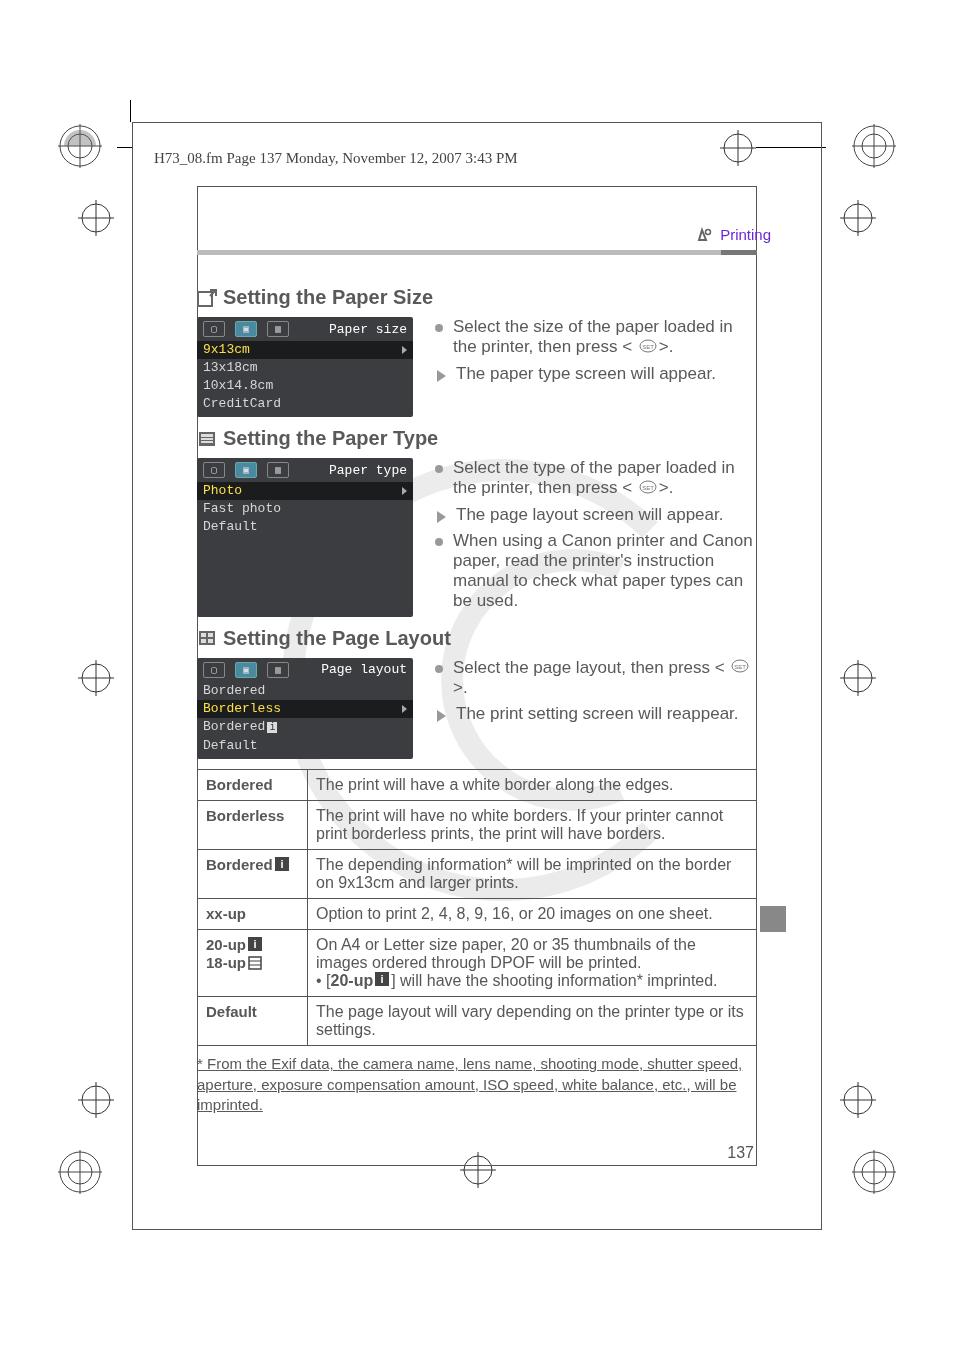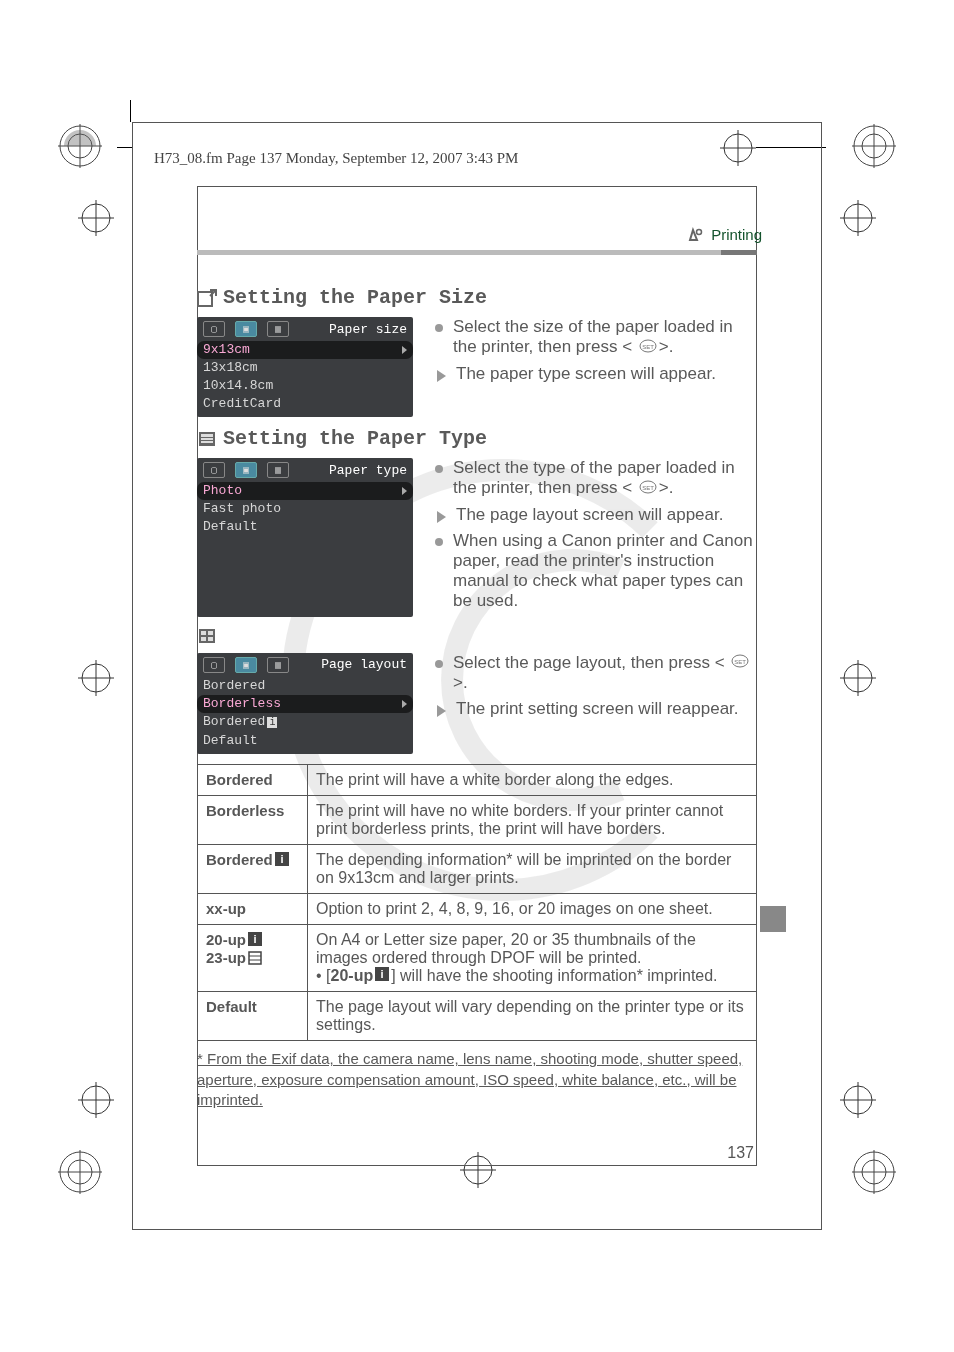--- a/index.html
+++ b/index.html
@@ -31,52 +31,52 @@
     border: 1px solid #555;
     pointer-events: none;
   }
   .headerline {
     position: absolute;
     left: 154px; top: 150px;
     font-family: "Times New Roman", Times, serif;
     font-size: 15px; color: #444;
   }
   .header-right {
-    position: absolute; right: 192px; top: 226px;
-    font-size: 15px; color: #14532d;
+    position: absolute; right: 183px; top: 226px;
+    font-size: 15px; color: #6d28d9;
   }
   .header-icon { display:inline-block; vertical-align:middle; margin-right:4px;}
   .header-divider {
     position: absolute; left: 197px; top: 250px;
     width: 560px; height: 5px; background: #bbb;
   }
   .header-divider::after {
     content:""; position:absolute; right:0; top:0; width:36px; height:5px; background:#777;
   }
   .content {
     position: absolute; left: 197px; top: 280px; width: 560px;
   }
   .section-title {
     font-size: 20px; font-weight: bold; color: #595959;
-    margin: 6px 0 8px 0; display:flex; align-items:center; gap:6px;font-family:Liberation Mono, monospace;
+    margin: 6px 0 8px 0; display:flex; align-items:center; gap:6px;
   }
   .section-title .sicon { display:inline-flex; }
   .sectrow { display:flex; gap:22px; margin-bottom:10px; }
   .lcd {
     width: 216px; background:#3b3d40; color:#d7d7d7;
     font-family: "Courier New", monospace; font-size:14px;
     padding:4px 0 4px 0; border-radius:2px;
   }
   .lcd .lcd-tabs {
     display:flex; gap:10px; padding:0 6px 4px 6px; align-items:center;
     font-size:12px;
   }
   .lcd .lcd-title { margin-left:auto; color:#fff; white-space:nowrap; font-size:13px;}
   .lcd .lcd-row { padding:1px 6px; font-size:13px; line-height:16px;}
-  .lcd .lcd-row.sel { background:#1b1c1d; color:#f9a8d4; position:relative;border-radius:7px;}
+  .lcd .lcd-row.sel { background:#1b1c1d; color:#fde047; position:relative;}
   .lcd .lcd-row.sel::after { content:""; position:absolute; right:6px; top:5px; width:0;height:0;
     border-top:4px solid transparent;border-bottom:4px solid transparent;border-left:5px solid #aaa;}
   .lcd .tab { width:22px; height:16px; display:inline-flex; justify-content:center;align-items:center;
     border:1px solid #888; color:#ddd; font-size:10px; border-radius:2px;}
   .lcd .tab.active { background:#4a8aa0; border-color:#6aa; }
   .side { flex:1; font-size:17px; color:#595959; }
   .side p { margin-bottom:6px; display:flex; }
   .side .dot { width:8px;height:8px;border-radius:4px;background:#999; margin:7px 10px 0 0; flex:none;}
   .side .arrow { width:0;height:0;border-top:6px solid transparent;border-bottom:6px solid transparent;
     border-left:9px solid #999; margin:6px 10px 0 2px; flex:none;}
@@ -181,21 +181,21 @@
       <line x1="0" y1="18" x2="36" y2="18" stroke="#333"></line>
       <line x1="18" y1="0" x2="18" y2="36" stroke="#333"></line>
     </svg></div>
 <div class="crossline" style="left:756px;top:147px;width:70px;height:1px;"></div>
 <div class="crossline" style="left:117px;top:147px;width:16px;height:1px;"></div>
 <div class="crossline" style="left:130px;top:100px;width:1px;height:22px;"></div>
 
 <div class="pageframe"></div>
 <div class="trimframe"></div>
 
-<div class="headerline">H73_08.fm  Page 137  Monday, September 12, 2007  3:43 PM</div>
+<div class="headerline">H73_08.fm  Page 137  Monday, November 12, 2007  3:43 PM</div>
 
 <div class="header-right">
   <span class="header-icon">
     <svg width="16" height="16" viewBox="0 0 16 16">
         <path d="M3 13 L6 3 L10 13 Z" fill="none" stroke="#666" stroke-width="2"></path>
         <circle cx="12" cy="5" r="2.5" fill="none" stroke="#666" stroke-width="1.5"></circle>
       </svg>
   </span>
   <span>Printing</span>
 </div>
@@ -301,20 +301,21 @@
   <div class="section-title">
     <span class="sicon">
       <svg width="20" height="18" viewBox="0 0 20 18">
           <rect x="2" y="2" width="16" height="14" fill="#666"></rect>
           <rect x="4" y="4" width="5" height="4" fill="#ddd"></rect>
           <rect x="11" y="4" width="5" height="4" fill="#ddd"></rect>
           <rect x="4" y="10" width="5" height="4" fill="#ddd"></rect>
           <rect x="11" y="10" width="5" height="4" fill="#ddd"></rect>
         </svg>
     </span>
+    <span>Setting the Page Layout</span>
   </div>
   <div class="sectrow">
     <div class="lcd">
       <div class="lcd-tabs">
         <span class="tab">▢</span>
         <span class="tab active">▣</span>
         <span class="tab">▥</span>
         <span class="lcd-title">Page layout</span>
       </div>
       <div class="lcd-row">Bordered</div>
@@ -362,21 +363,21 @@
     <tr>
       <td class="lab">xx-up</td>
       <td>Option to print 2, 4, 8, 9, 16, or 20 images on one sheet.</td>
     </tr>
     <tr>
       <td class="lab">
         <span>20-up</span><span class="inline-icon"><svg width="14" height="14" viewBox="0 0 14 14">
                 <rect width="14" height="14" fill="#444"></rect>
                 <text x="7" y="11" font-size="11" text-anchor="middle" fill="#fff" font-family="Arial" font-weight="bold">i</text>
               </svg></span><br>
-        <span>23-up</span><span class="inline-icon"><svg width="14" height="14" viewBox="0 0 14 14">
+        <span>18-up</span><span class="inline-icon"><svg width="14" height="14" viewBox="0 0 14 14">
                 <rect x="1" y="1" width="12" height="12" fill="none" stroke="#444" stroke-width="1.5"></rect>
                 <line x1="1" y1="5" x2="13" y2="5" stroke="#444"></line>
                 <line x1="1" y1="9" x2="13" y2="9" stroke="#444"></line>
               </svg></span>
       </td>
       <td>
         <span>On A4 or Letter size paper, 20 or 35 thumbnails of the images ordered through DPOF will be printed.</span><br>
         <span>• [</span><b><span>20-up</span></b><span class="inline-icon"><svg width="14" height="14" viewBox="0 0 14 14">
                 <rect width="14" height="14" fill="#444"></rect>
                 <text x="7" y="11" font-size="11" text-anchor="middle" fill="#fff" font-family="Arial" font-weight="bold">i</text>

